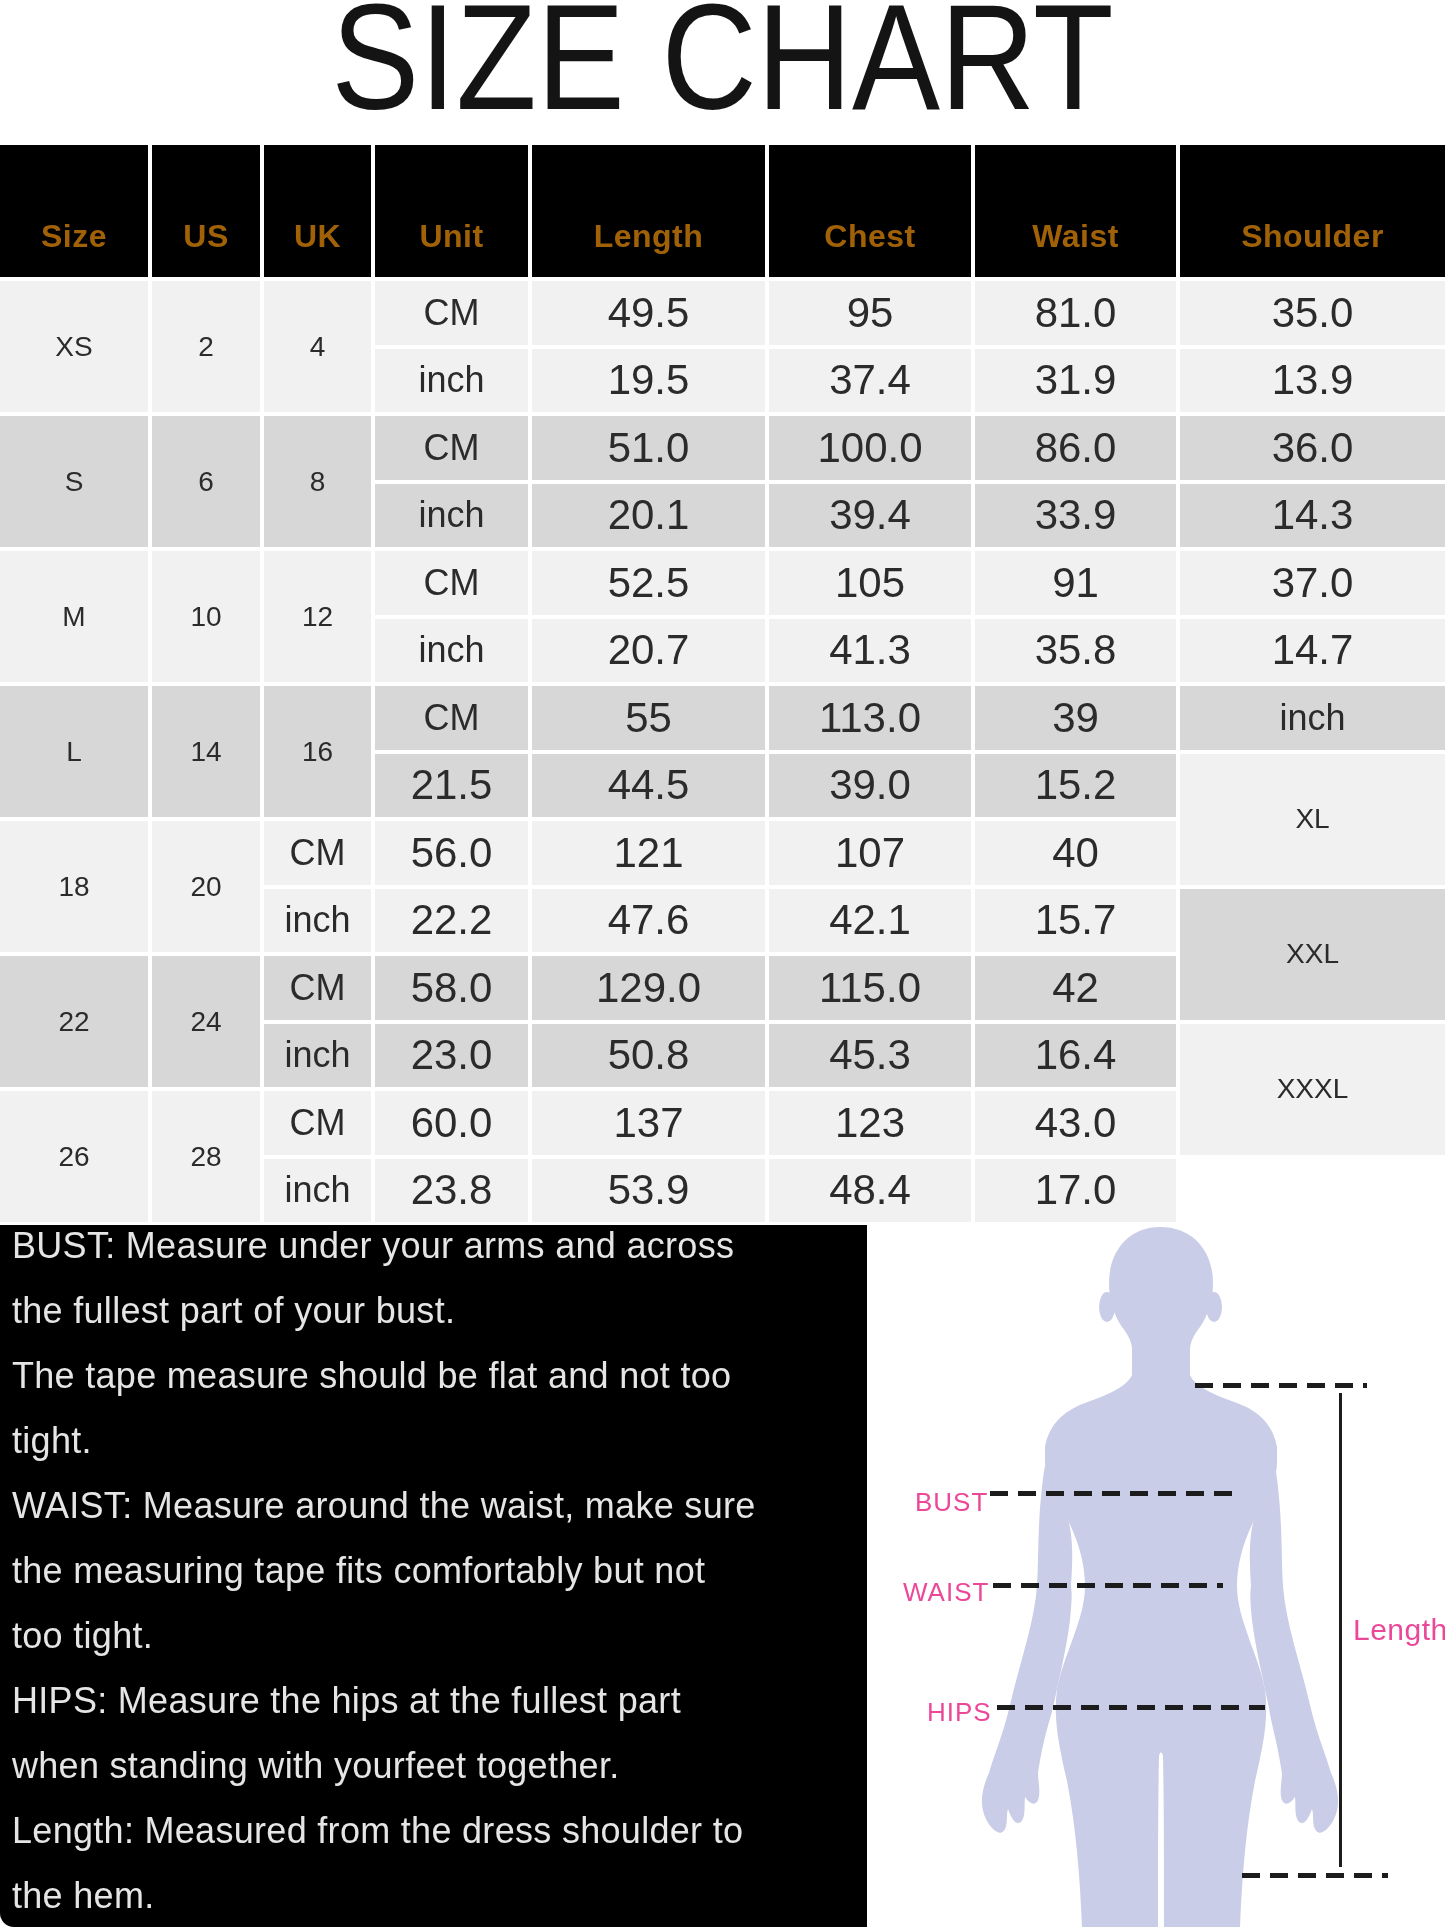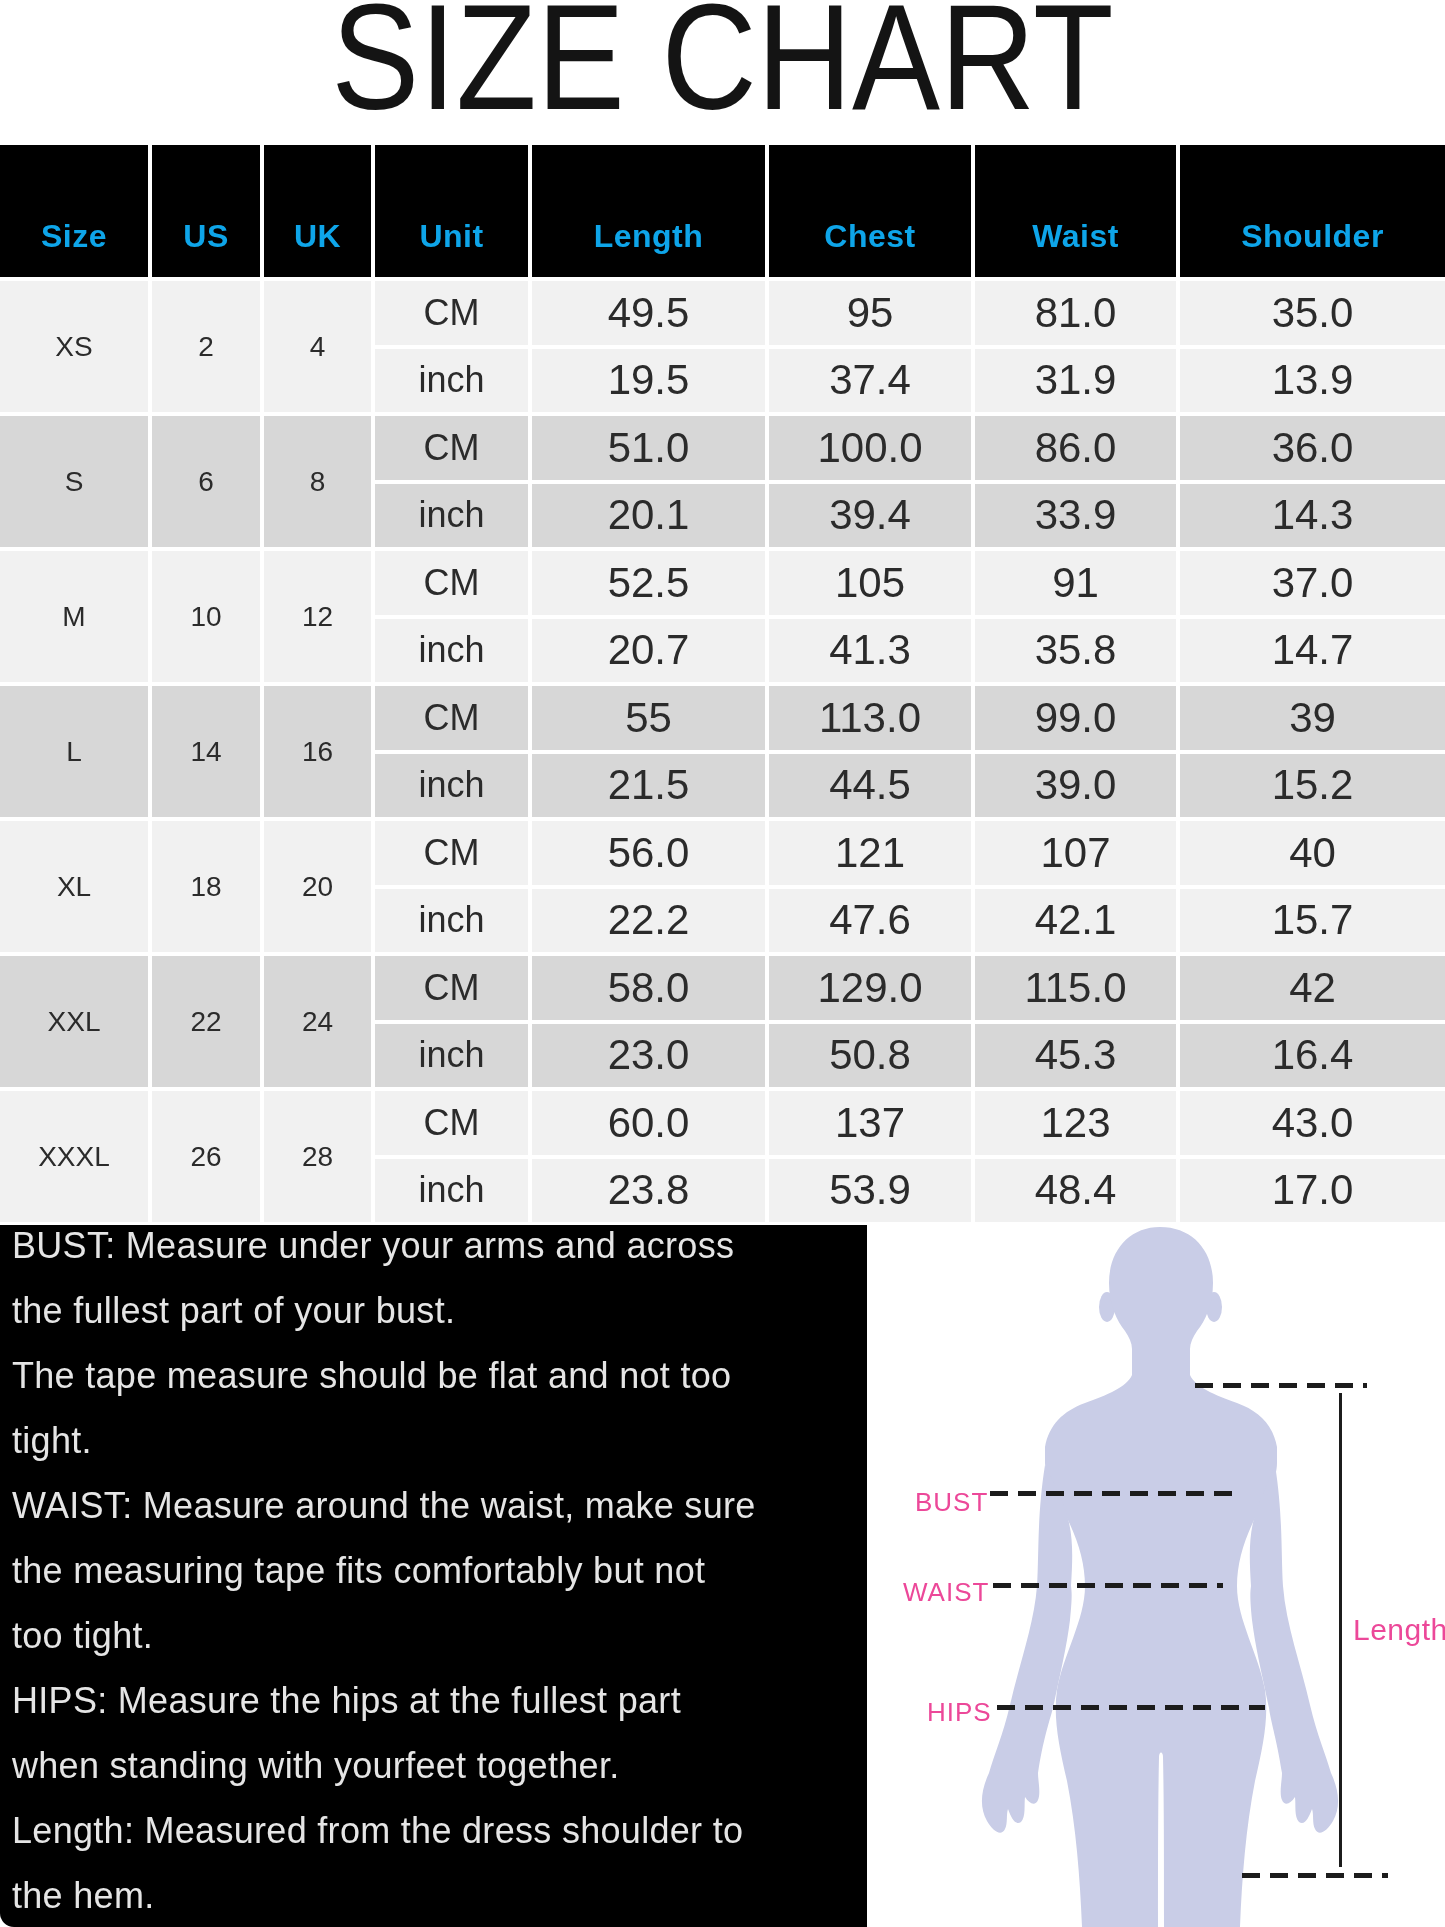--- a/index.html
+++ b/index.html
@@ -15,21 +15,21 @@
   .title span{display:inline-block;transform:scaleX(0.88);transform-origin:50% 50%;}
   
   .size-table{
     position:absolute;top:145px;left:0;width:1445px;
     display:grid;
     grid-template-columns:148px 108px 107px 153px 233px 202px 201px 265px;
     grid-template-rows:132px repeat(14,63.5px);
     gap:4px;background:#ffffff;
   }
   .hcell{
-    background:#000000;color:#0ea5e9;font-weight:bold;font-size:32px;
+    background:#000000;color:#a16207;font-weight:bold;font-size:32px;
     display:flex;align-items:flex-end;justify-content:center;
     padding-bottom:22px;letter-spacing:0.5px;
   }
   .cell{
     display:flex;align-items:center;justify-content:center;
     font-size:42px;color:#2b2b2b;
   }
   .cell.unit{font-size:36px;}
   .cell.span2{grid-row:span 2;font-size:28px;}
   .cell.light{background:#f1f1f1;}
@@ -122,21 +122,20 @@
       <div class="cell light">20.7</div>
       <div class="cell light">41.3</div>
       <div class="cell light">35.8</div>
       <div class="cell light">14.7</div>
       <div class="cell dark span2">L</div>
       <div class="cell dark span2">14</div>
       <div class="cell dark span2">16</div>
       <div class="cell dark unit">CM</div>
       <div class="cell dark">55</div>
       <div class="cell dark">113.0</div>
-      <div class="cell dark">99.0</div>
       <div class="cell dark">39</div>
       <div class="cell dark unit">inch</div>
       <div class="cell dark">21.5</div>
       <div class="cell dark">44.5</div>
       <div class="cell dark">39.0</div>
       <div class="cell dark">15.2</div>
       <div class="cell light span2">XL</div>
       <div class="cell light span2">18</div>
       <div class="cell light span2">20</div>
       <div class="cell light unit">CM</div>

